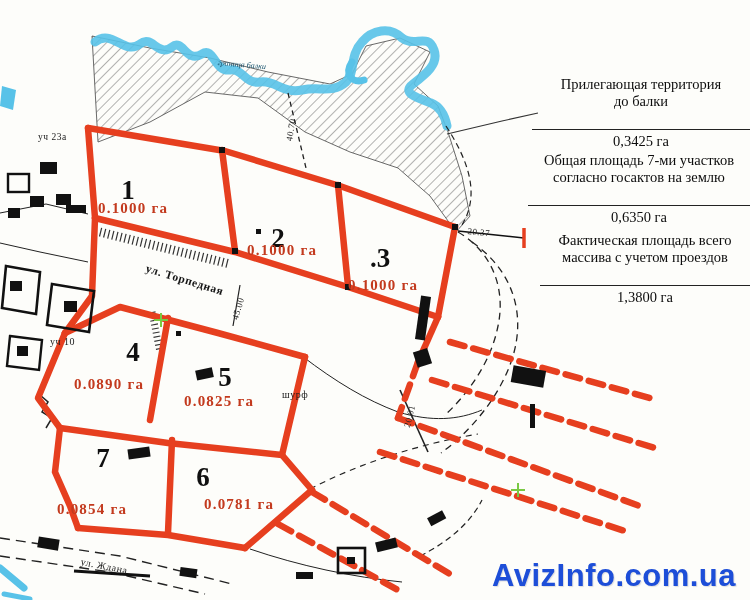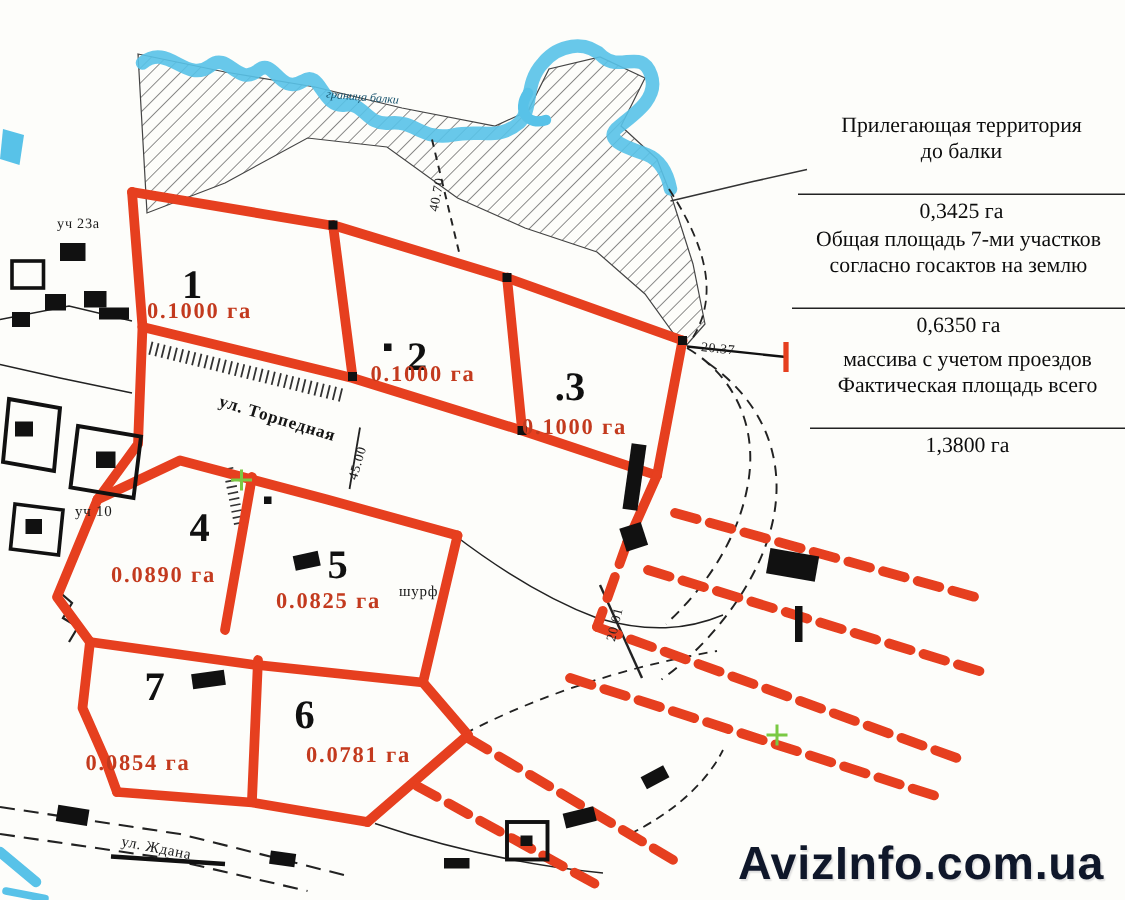--- a/index.html
+++ b/index.html
@@ -11,21 +11,21 @@
             transform:translate(-50%,-50%);}
   .plot-area{font-size:15px;letter-spacing:1.2px;color:#c33a1e;font-weight:700;}
   .small-label{font-size:10px;color:#1a1a1a;letter-spacing:.5px;}
   .measure{font-size:9px;color:#222;letter-spacing:.5px;}
   .street{font-size:11.5px;color:#151515;letter-spacing:.6px;font-weight:600;}
   .stream-label{font-size:8px;font-style:italic;color:#14506b;}
   .ann{position:absolute;text-align:center;font-size:14.5px;line-height:1.18;color:#0d0d0d;}
   .ann-lines{border-bottom:1.6px solid #222;padding-bottom:19px;}
   .ann-value{padding-top:3px;}
   .watermark{position:absolute;font-family:"Liberation Sans",sans-serif;font-weight:bold;
-             font-size:31px;color:#0f172a;letter-spacing:.5px;
+             font-size:31px;color:#1d4ed8;letter-spacing:.5px;
              text-shadow:1px 1px 1px #dedede;}
 </style>
 </head>
 <body>
 
 <div class="canvas">
 
   <svg width="750" height="600" viewBox="0 0 750 600">
     <defs>
       <pattern id="hatch" width="7" height="7" patternUnits="userSpaceOnUse" patternTransform="rotate(45)">
@@ -165,23 +165,23 @@
   <div class="abs plot-area" style="left:98px;top:200px;">0.1000 га</div>
   <div class="abs plot-area" style="left:247px;top:242px;">0.1000 га</div>
   <div class="abs plot-area" style="left:348px;top:277px;">0.1000 га</div>
   <div class="abs plot-area" style="left:74px;top:376px;">0.0890 га</div>
   <div class="abs plot-area" style="left:184px;top:393px;">0.0825 га</div>
   <div class="abs plot-area" style="left:164px;top:496px;padding-left:40px;">0.0781 га</div>
   <div class="abs plot-area" style="left:57px;top:501px;">0.0854 га</div>
 
   <div class="abs street" style="left:148px;top:262px;transform:rotate(17deg);transform-origin:left top;">ул. Торпедная</div>
   <div class="abs small-label" style="left:82px;top:556px;transform:rotate(11deg);transform-origin:left top;font-size:10px;">ул. Ждана</div>
-  <div class="abs small-label" style="left:38px;top:145px;font-size:9.5px;">уч 23а</div>
+  <div class="abs small-label" style="left:38px;top:132px;font-size:9.5px;">уч 23а</div>
   <div class="abs small-label" style="left:50px;top:336px;">уч 10</div>
-  <div class="abs small-label" style="left:266px;top:389px;">шурф</div>
+  <div class="abs small-label" style="left:282px;top:389px;">шурф</div>
   <div class="abs stream-label" style="left:218px;top:58px;transform:rotate(5deg);transform-origin:left top;">граница балки</div>
 
   <div class="abs measure" style="left:468px;top:226px;transform:rotate(6deg);transform-origin:left top;">20.37</div>
   <div class="abs measure" style="left:230px;top:318px;transform:rotate(-73deg);transform-origin:left top;">45.00</div>
   <div class="abs measure" style="left:284px;top:140px;transform:rotate(-80deg);transform-origin:left top;">40.70</div>
   <div class="abs measure" style="left:402px;top:426px;transform:rotate(-76deg);transform-origin:left top;">20.01</div>
 
   <div class="ann" style="left:532px;top:76px;width:218px;">
     <div class="ann-lines">
       <div>Прилегающая территория</div>
@@ -193,21 +193,21 @@
   <div class="ann" style="left:528px;top:152px;width:222px;">
     <div class="ann-lines">
       <div>Общая площадь 7-ми участков</div>
       <div>согласно госактов на землю</div>
     </div>
     <div class="ann-value">0,6350 га</div>
   </div>
 
   <div class="ann" style="left:540px;top:232px;width:210px;">
     <div class="ann-lines">
+      <div>Фактическая площадь всего</div>
       <div>массива с учетом проездов</div>
-      <div>Фактическая площадь всего</div>
     </div>
     <div class="ann-value">1,3800 га</div>
   </div>
 
   <div class="watermark" style="left:492px;top:558px;">AvizInfo.com.ua</div>
 
 </div>
 
 </body></html>

